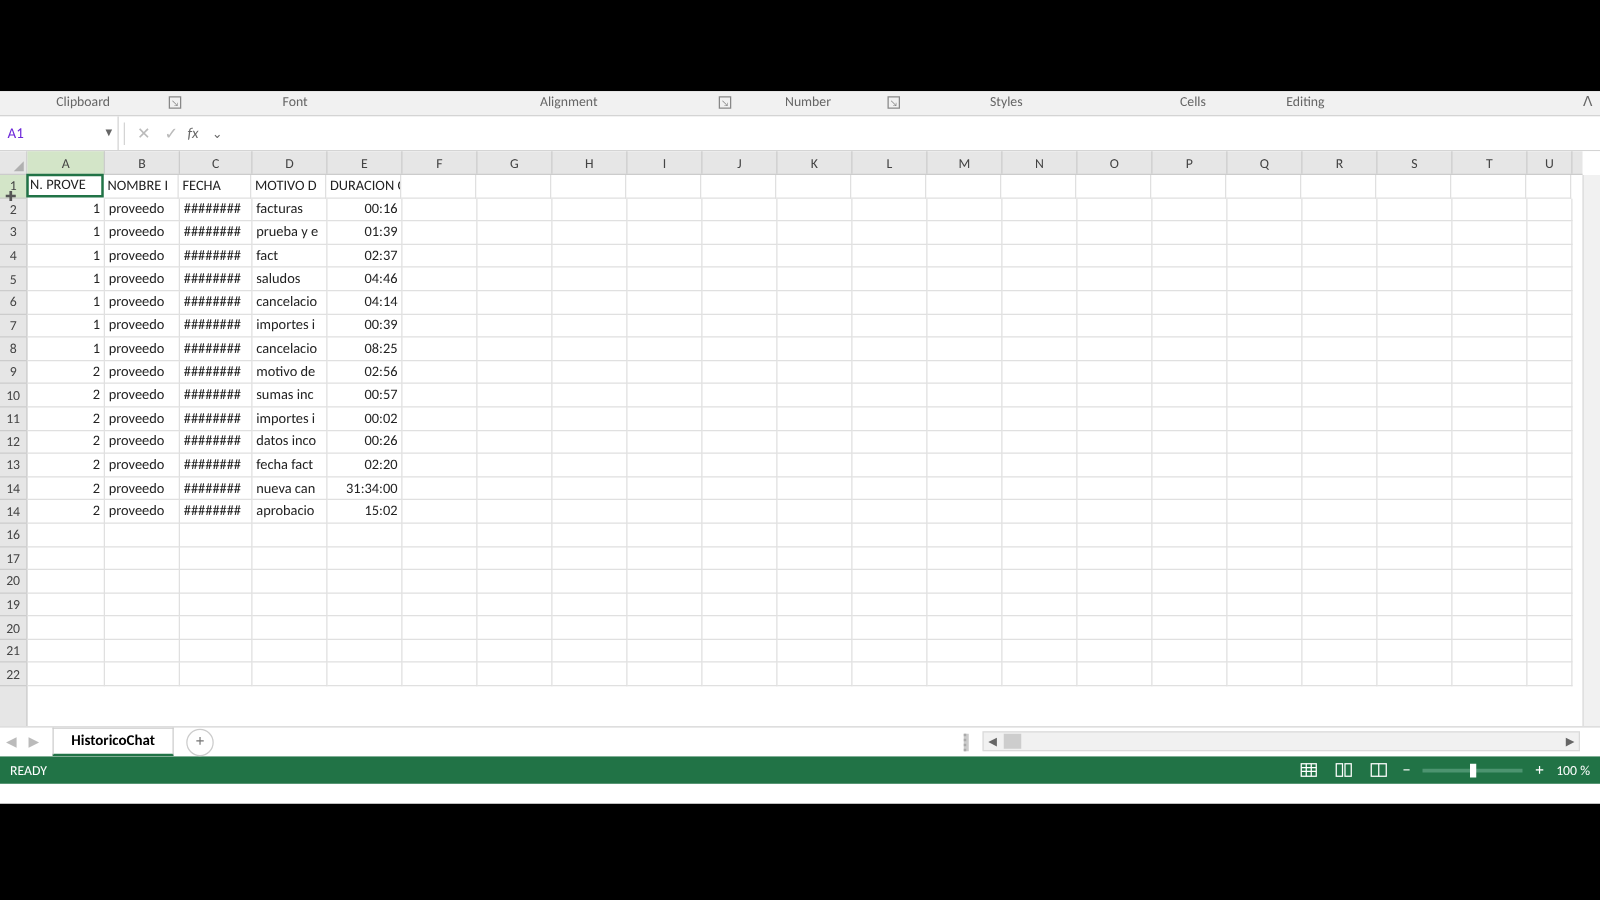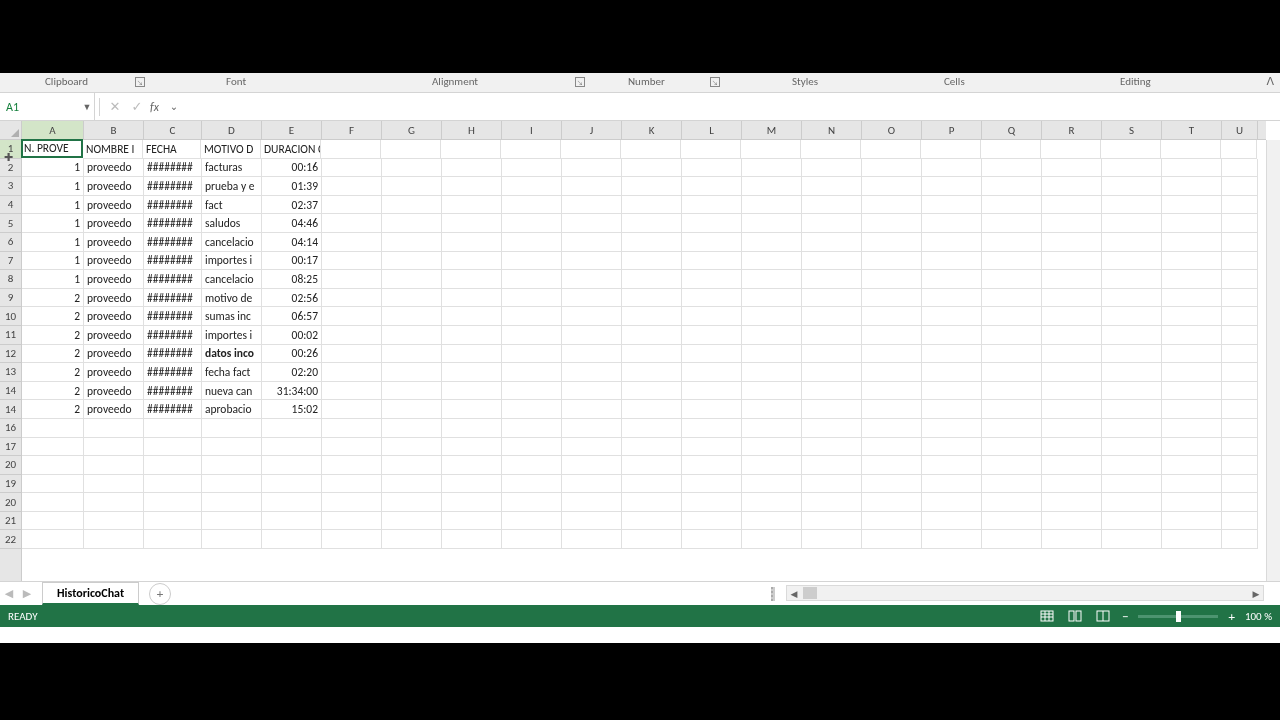--- a/index.html
+++ b/index.html
@@ -8,21 +8,21 @@
   
   
   .ribbon-groups { height: 20px; background: #f1f1f1; border-bottom: 1px solid #d4d4d4; display: flex; font-size: 11px; color: #666; position: relative; }
   .ribbon-group { position: absolute; top: 2px; }
   .ribbon-launcher { position: absolute; width: 10px; height: 10px; border: 1px solid #888; top: 4px; font-size: 7px; color: #888; display:flex; align-items:center; justify-content:center; }
   .ribbon-collapse { position: absolute; right: 6px; top: 2px; font-size: 11px; color: #666; cursor: pointer; }
   
   
   .formula-row { height: 28px; background: #fff; border-bottom: 1px solid #d4d4d4; display: flex; align-items: center; }
   .name-box-wrap { display:flex; align-items:center; border-right: 1px solid #d4d4d4; height: 100%; }
-  .name-box { width: 80px; padding: 0 6px; font-size: 12px; color: #15803d; }
+  .name-box { width: 80px; padding: 0 6px; font-size: 12px; color: #6d28d9; }
   .name-dd { width: 14px; color: #666; font-size: 9px; text-align: center; cursor: pointer; }
   .fb-divider { width: 1px; height: 18px; background: #d4d4d4; margin: 0 4px; }
   .fb-btn { width: 22px; text-align: center; color: #bbb; font-size: 13px; cursor: pointer; }
   .fx-label { font-style: italic; font-size: 12px; color: #666; margin: 0 6px 0 2px; }
   .formula-input { flex: 1; font-size: 12px; padding: 0 6px; color: #333; }
   .formula-expand { width: 18px; color: #666; font-size: 10px; text-align: center; cursor: pointer; }
   
   
   .grid-wrap { position: relative; height: 460px; background: #fff; }
   .select-all { position:absolute; top:0; left:0; width:22px; height:19px; background:#e6e6e6; border-right:1px solid #ccc; border-bottom:1px solid #ccc; }
@@ -75,21 +75,21 @@
   <div class="ribbon-groups">
     <span class="ribbon-group" style="left:45px">Clipboard</span>
     <span class="ribbon-launcher" style="left:135px">↘</span>
     <span class="ribbon-group" style="left:226px">Font</span>
     <span class="ribbon-group" style="left:432px">Alignment</span>
     <span class="ribbon-launcher" style="left:575px">↘</span>
     <span class="ribbon-group" style="left:628px">Number</span>
     <span class="ribbon-launcher" style="left:710px">↘</span>
     <span class="ribbon-group" style="left:792px">Styles</span>
     <span class="ribbon-group" style="left:944px">Cells</span>
-    <span class="ribbon-group" style="left:1120px">Editing</span>
+    <span class="ribbon-group" style="left:1029px">Editing</span>
     <span class="ribbon-collapse">ᐱ</span>
   </div>
 
   <div class="formula-row">
     <div class="name-box-wrap">
       <div class="name-box">A1</div>
       <div class="name-dd">▼</div>
     </div>
     <div class="fb-divider"></div>
     <div class="fb-btn">✕</div>
@@ -284,21 +284,21 @@
           <div class="cell" style="width: 60px;"></div>
           <div class="cell" style="width: 60px;"></div>
           <div class="cell" style="width: 60px;"></div>
           <div class="cell" style="width: 36px;"></div>
         </div>
         <div class="row">
           <div class="cell num" style="width: 62px;">1</div>
           <div class="cell" style="width: 60px;">proveedo</div>
           <div class="cell" style="width: 58px;">########</div>
           <div class="cell" style="width: 60px;">importes i</div>
-          <div class="cell num" style="width: 60px;">00:17</div>
+          <div class="cell num" style="width: 60px;">00:39</div>
           <div class="cell" style="width: 60px;"></div>
           <div class="cell" style="width: 60px;"></div>
           <div class="cell" style="width: 60px;"></div>
           <div class="cell" style="width: 60px;"></div>
           <div class="cell" style="width: 60px;"></div>
           <div class="cell" style="width: 60px;"></div>
           <div class="cell" style="width: 60px;"></div>
           <div class="cell" style="width: 60px;"></div>
           <div class="cell" style="width: 60px;"></div>
           <div class="cell" style="width: 60px;"></div>
@@ -353,21 +353,21 @@
           <div class="cell" style="width: 60px;"></div>
           <div class="cell" style="width: 60px;"></div>
           <div class="cell" style="width: 60px;"></div>
           <div class="cell" style="width: 36px;"></div>
         </div>
         <div class="row">
           <div class="cell num" style="width: 62px;">2</div>
           <div class="cell" style="width: 60px;">proveedo</div>
           <div class="cell" style="width: 58px;">########</div>
           <div class="cell" style="width: 60px;">sumas inc</div>
-          <div class="cell num" style="width: 60px;">06:57</div>
+          <div class="cell num" style="width: 60px;">00:57</div>
           <div class="cell" style="width: 60px;"></div>
           <div class="cell" style="width: 60px;"></div>
           <div class="cell" style="width: 60px;"></div>
           <div class="cell" style="width: 60px;"></div>
           <div class="cell" style="width: 60px;"></div>
           <div class="cell" style="width: 60px;"></div>
           <div class="cell" style="width: 60px;"></div>
           <div class="cell" style="width: 60px;"></div>
           <div class="cell" style="width: 60px;"></div>
           <div class="cell" style="width: 60px;"></div>
@@ -398,21 +398,21 @@
           <div class="cell" style="width: 60px;"></div>
           <div class="cell" style="width: 60px;"></div>
           <div class="cell" style="width: 60px;"></div>
           <div class="cell" style="width: 60px;"></div>
           <div class="cell" style="width: 36px;"></div>
         </div>
         <div class="row">
           <div class="cell num" style="width: 62px;">2</div>
           <div class="cell" style="width: 60px;">proveedo</div>
           <div class="cell" style="width: 58px;">########</div>
-          <div class="cell" style="width: 60px; font-weight: bold;">datos inco</div>
+          <div class="cell" style="width: 60px;">datos inco</div>
           <div class="cell num" style="width: 60px;">00:26</div>
           <div class="cell" style="width: 60px;"></div>
           <div class="cell" style="width: 60px;"></div>
           <div class="cell" style="width: 60px;"></div>
           <div class="cell" style="width: 60px;"></div>
           <div class="cell" style="width: 60px;"></div>
           <div class="cell" style="width: 60px;"></div>
           <div class="cell" style="width: 60px;"></div>
           <div class="cell" style="width: 60px;"></div>
           <div class="cell" style="width: 60px;"></div>

